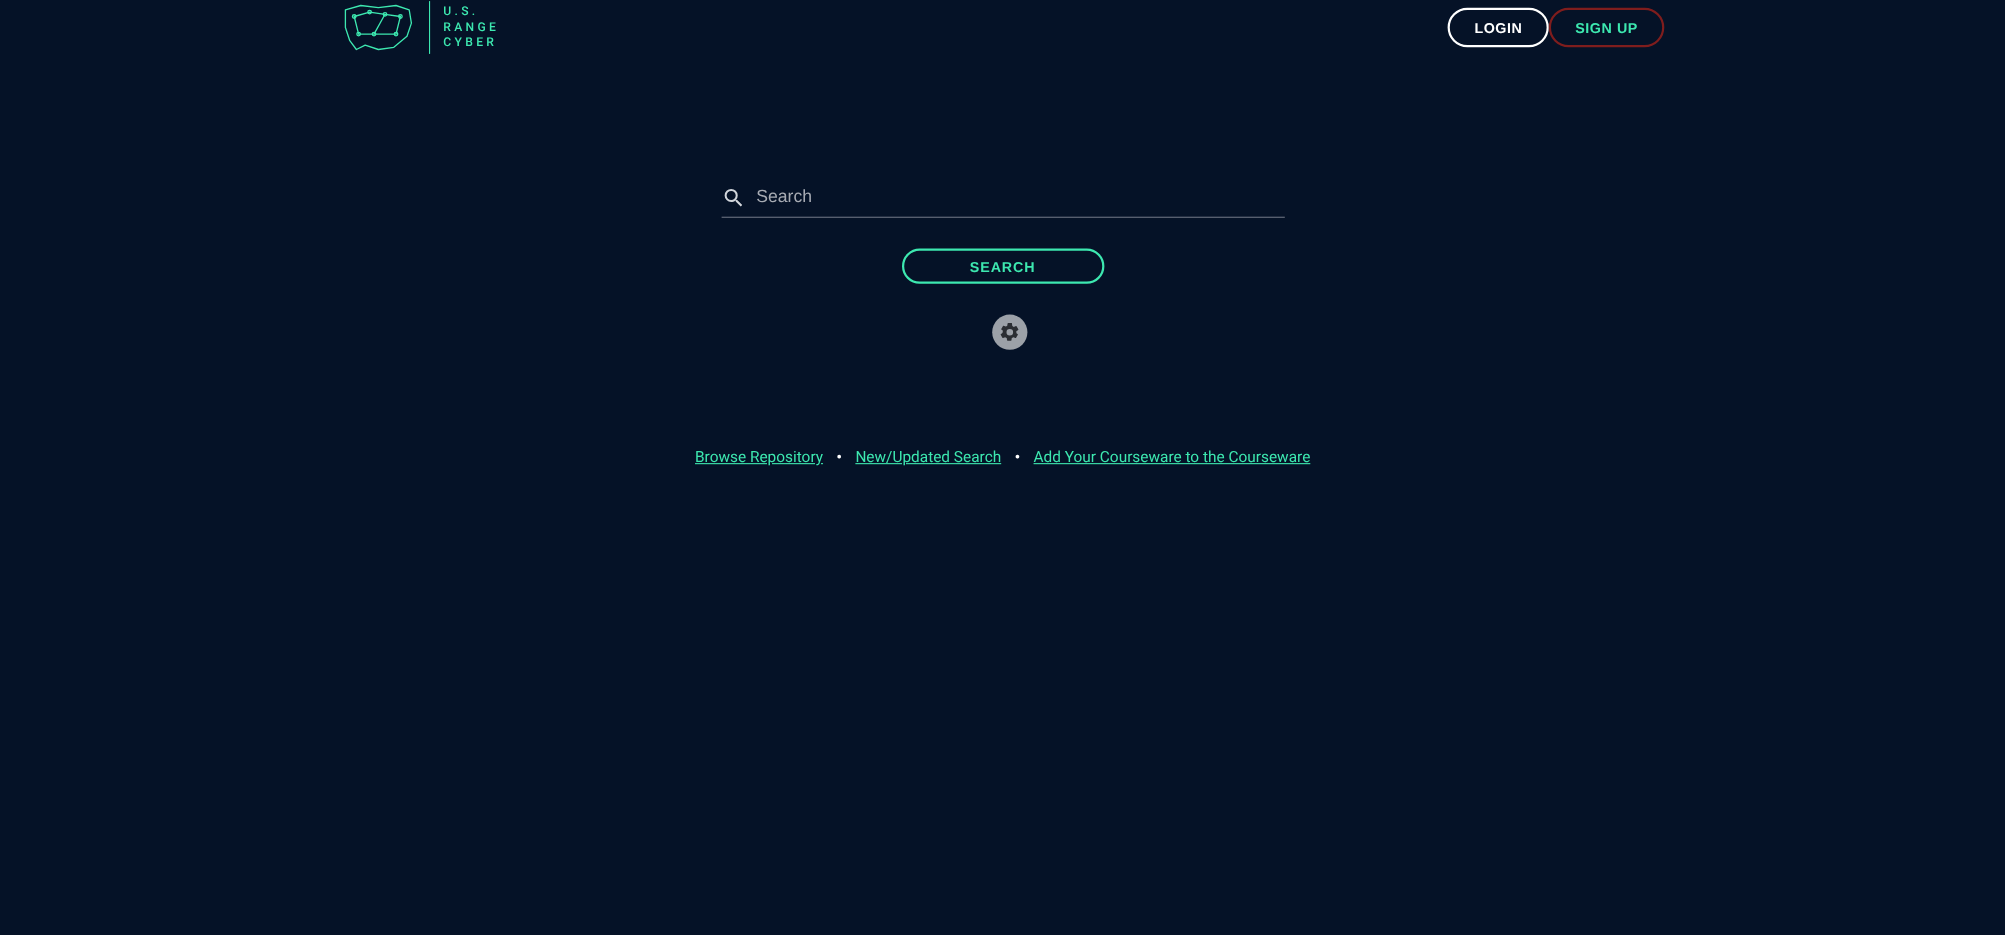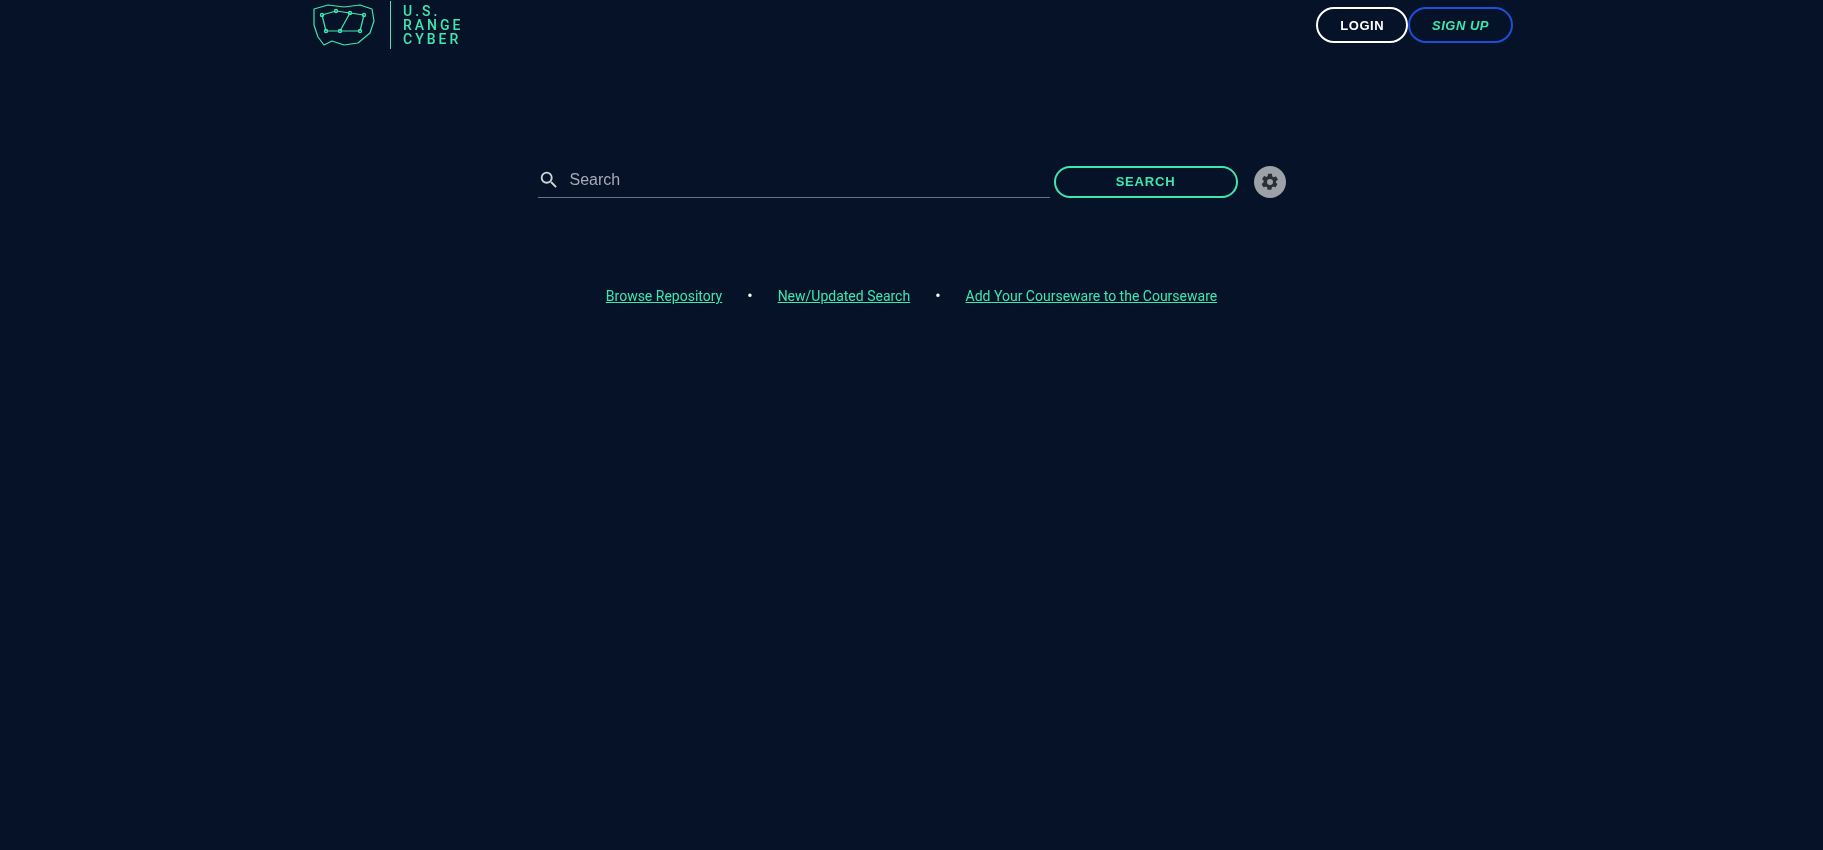--- a/index.html
+++ b/index.html
@@ -33,21 +33,21 @@
     }
     .logo-divider {
       width: 1px;
       height: 48px;
       background-color: #3de8b0;
     }
     .logo-text {
       display: flex;
       flex-direction: column;
       color: #3de8b0;
-      font-size: 14px;
+      font-size: 11px;
       font-weight: 500;
       letter-spacing: 3px;
       line-height: 14px;
     }
     .header-buttons {
       display: flex;
       gap: 0;
       align-items: center;
     }
     .btn {
@@ -61,30 +61,29 @@
       display: flex;
       align-items: center;
       justify-content: center;
       background: transparent;
     }
     .btn-login {
       border: 2px solid #ffffff;
       color: #ffffff;
     }
     .btn-signup {
-      border: 2px solid #1d4ed8;
-      color: #3de8b0;
-      font-style: italic;
+      border: 2px solid #7f1d1d;
+      color: #3de8b0;
     }
     .search-section {
       margin-top: 115px;
       display: flex;
       align-items: center;
-      justify-content: center;
-      gap: 4px;
+      gap: 28px;
+      flex-direction: column;
     }
     .search-input-wrap {
       display: flex;
       align-items: center;
       gap: 10px;
       width: 512px;
       border-bottom: 1px solid #6c7280;
       padding-bottom: 2px;
     }
     .search-icon-svg {
@@ -130,21 +129,21 @@
     .gear-svg {
       width: 20px;
       height: 20px;
       fill: #2b2e33;
     }
     .links-row {
       margin-top: 90px;
       display: flex;
       align-items: center;
       justify-content: center;
-      gap: 25px;
+      gap: 12px;
       font-size: 14px;
     }
     .links-row a {
       color: #3de8b0;
       text-decoration: underline;
       cursor: pointer;
     }
     .dot-sep {
       color: #ffffff;
       font-size: 16px;

